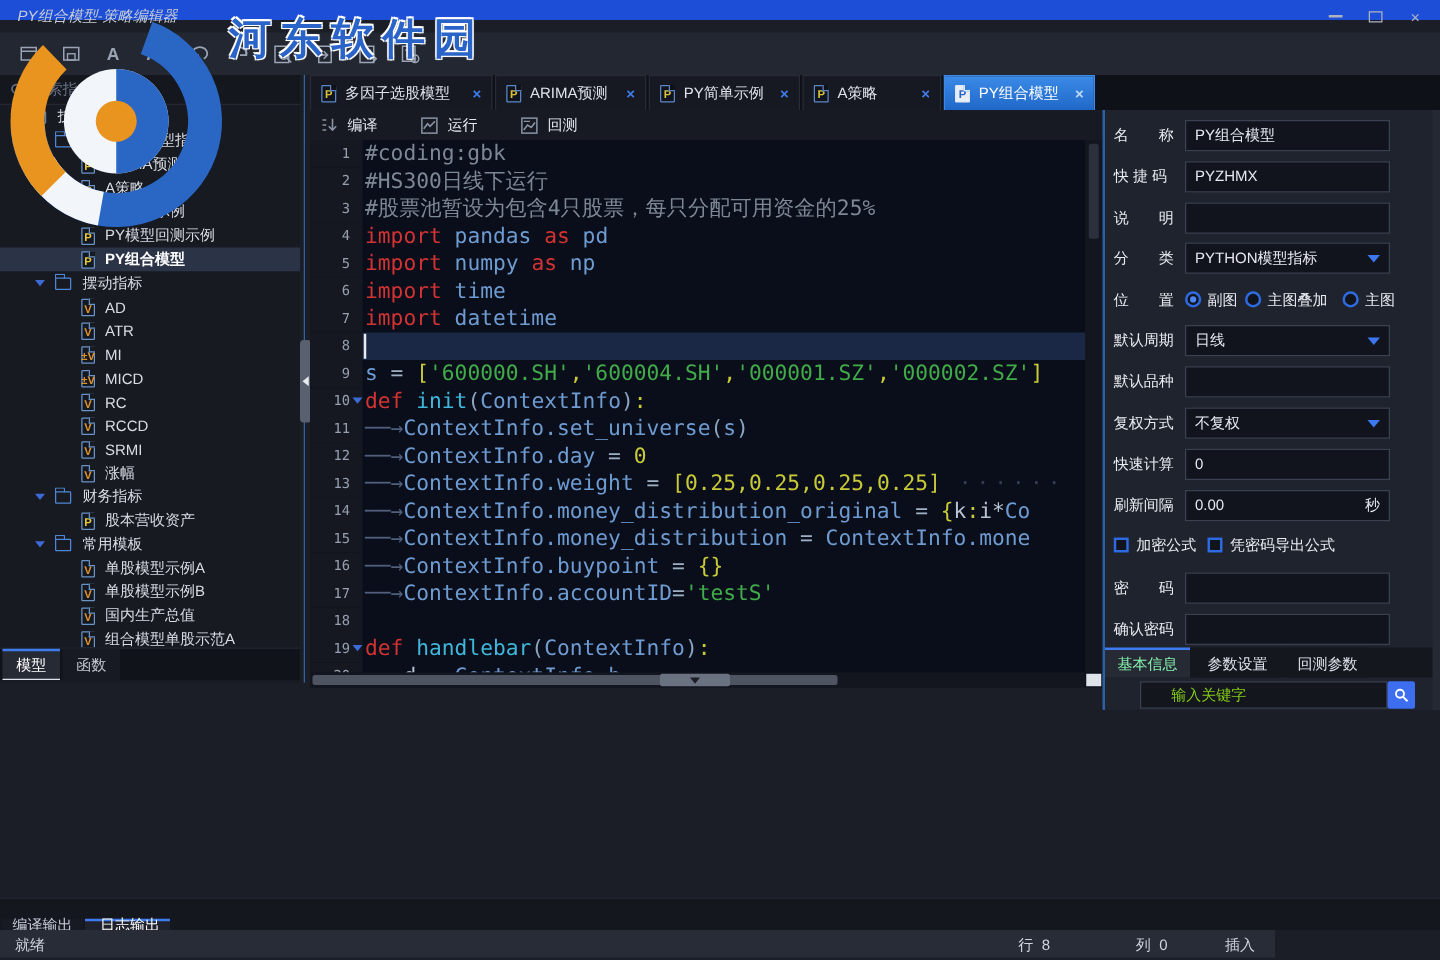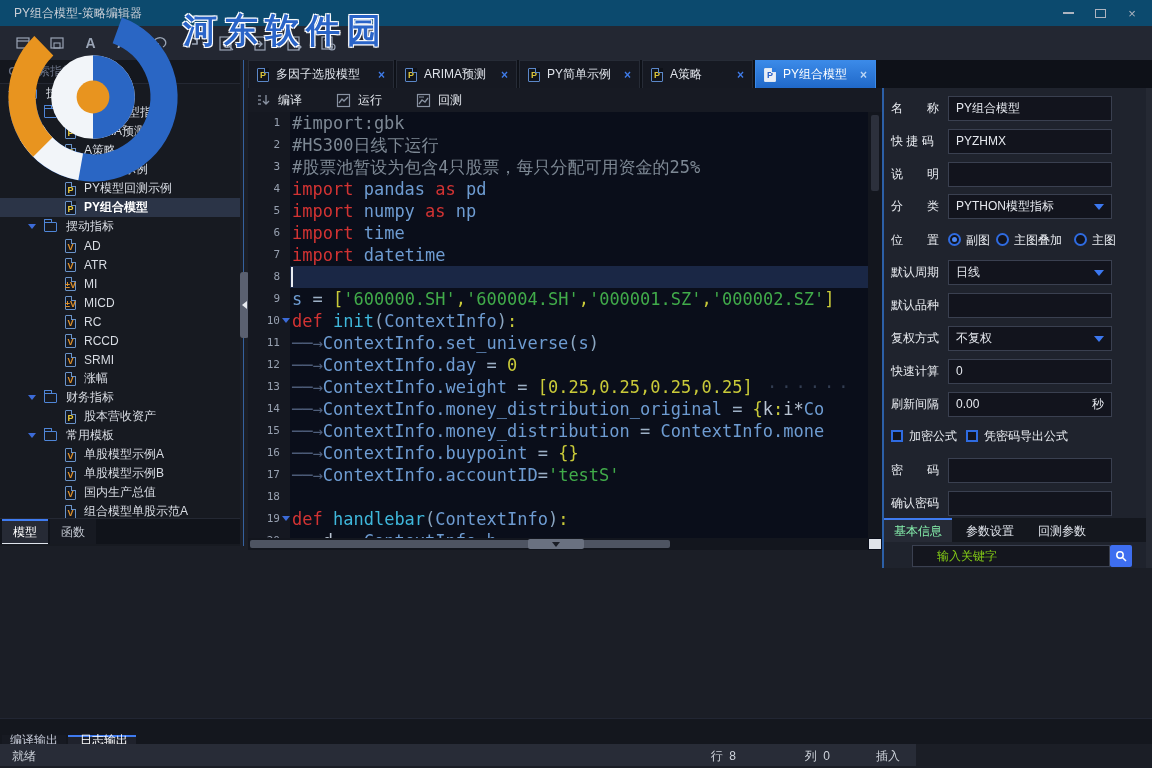--- a/index.html
+++ b/index.html
@@ -1,21 +1,21 @@
 <!DOCTYPE html>
 <html><head>
 <meta charset="utf-8">
 <style>
   * { margin:0; padding:0; box-sizing:border-box; }
   html,body { background:#000; }
   body { font-family:"Liberation Sans", sans-serif; }
   .window { position:relative; width:1152px; height:768px; background:#1b1e26; overflow:hidden; color:#d7dbe2; }
 
   
-  .titlebar { position:absolute; left:0; top:0; width:1152px; height:26px; background:#0c4a6e; }
+  .titlebar { position:absolute; left:0; top:0; width:1152px; height:16px; background:#1d4ed8;font-style:italic; }
   .titlebar .title { position:absolute; left:14px; top:5px; font-size:12px; color:#c9ced6; }
   .win-controls { position:absolute; right:4px; top:0; height:26px; display:flex; }
   .wc { width:32px; height:26px; display:flex; align-items:center; justify-content:center; color:#aeb4bf; font-size:13px; cursor:default; }
   .wc .min-glyph { display:block; width:11px; height:2px; background:#aeb4bf; }
   .wc .max-glyph { display:block; width:11px; height:9px; border:1px solid #aeb4bf; }
 
   
   .toolbar { position:absolute; left:0; top:26px; width:1152px; height:34px; background:#232732; display:flex; align-items:center; padding-left:12px; gap:13px; }
   .tbi { width:21px; height:22px; display:flex; align-items:center; justify-content:center; color:#9aa4b5; }
   .tbi svg { display:block; }
@@ -101,21 +101,21 @@
   .rtab.active { background:#262a35; color:#86efac; border-top:2px solid #3f7bf0; }
   .rsearch { position:absolute; left:0; top:457px; width:268px; height:22px; }
   .rsearch .sinput { position:absolute; left:28px; top:0; width:198px; height:22px; background:#14161e; border:1px solid #3a4050; color:#84cc16; line-height:20px; padding:0 24px; }
   .rsearch .sbtn { position:absolute; left:226px; top:0; width:22px; height:22px; background:#3e6ef0; border-radius:2px; display:flex; align-items:center; justify-content:center; }
   .rscroll { position:absolute; right:0; top:0; width:6px; height:480px; background:#252933; }
 
   
   .output-tabs { position:absolute; left:0; top:718px; width:1152px; height:26px; background:#14171e; border-top:1px solid #222633; display:flex; padding-left:2px; gap:2px; }
   .otab { min-width:62px; padding:0 8px; display:flex; align-items:center; justify-content:center; font-size:12px; color:#c9cedb; background:#171a22; border-top:2px solid transparent;margin-top:16px; }
   .otab.active { background:#1f222c; color:#fff; border-top:2px solid #3f7bf0;padding-left:12px; }
-  .status-bar { position:absolute; left:0; top:744px; width:916px; height:22px; background:#282c37; font-size:12px; color:#cfd4dc; }
+  .status-bar { position:absolute; left:0; top:744px; width:1020px; height:22px; background:#282c37; font-size:12px; color:#cfd4dc; }
   .status-bar .ready { position:absolute; left:12px; top:4px; }
   .sb-right { position:absolute; top:4px; white-space:pre; }
 
   
   .watermark { position:absolute; left:0; top:0; width:600px; height:200px; pointer-events:none; z-index:50; }
   .wm-logo { position:absolute; left:2px; top:6px; width:182px; height:182px; }
   .wm-site { position:absolute; left:183px; top:8px; font-size:34px; font-weight:bold; letter-spacing:7px; color:#2a64c8;
     text-shadow:-1px -1px 0 #fff,1px -1px 0 #fff,-1px 1px 0 #fff,1px 1px 0 #fff,0 0 2px #fff; }
   .wm-url { position:absolute; left:184px; top:42px; font-size:22px; font-weight:bold; letter-spacing:1px; color:#1e9e38;
     text-shadow:-1px -1px 0 #fff,1px -1px 0 #fff,-1px 1px 0 #fff,1px 1px 0 #fff; }
@@ -405,21 +405,21 @@
           <line x1="3" y1="4" x2="8" y2="4" stroke="#8a93a3"></line>
         </svg>
         <span>回测</span>
       </span>
     </div>
 
   <div class="code-area">
     <div class="code-lines" id="codeLines">
         <div class="crow">
           <span class="ln-cell">1</span>
-          <span class="code-cell"><span class="tok-cm">#import:gbk</span></span>
+          <span class="code-cell"><span class="tok-cm">#coding:gbk</span></span>
         </div>
         <div class="crow">
           <span class="ln-cell">2</span>
           <span class="code-cell"><span class="tok-cm">#HS300日线下运行</span></span>
         </div>
         <div class="crow">
           <span class="ln-cell">3</span>
           <span class="code-cell"><span class="tok-cm">#股票池暂设为包含4只股票，每只分配可用资金的25%</span></span>
         </div>
         <div class="crow">

